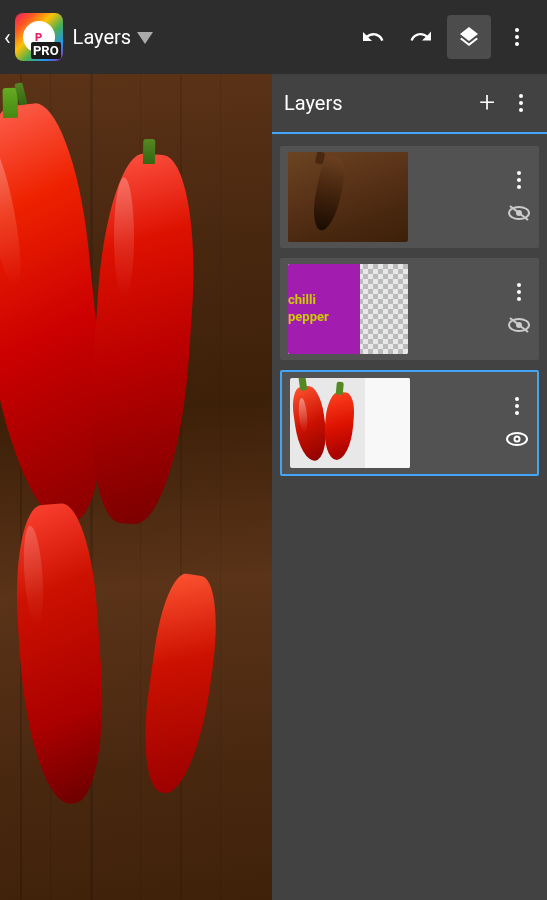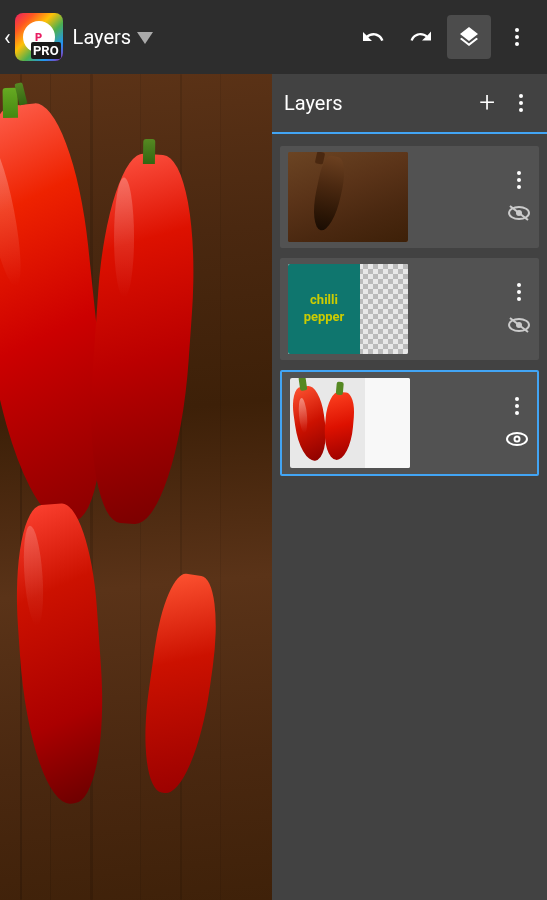--- a/index.html
+++ b/index.html
@@ -219,24 +219,24 @@
       background-size: 10px 10px;
       background-position: 0 0, 0 5px, 5px -5px, -5px 0px;
       background-color: #e8e8e8;
     }
     .layer-text-overlay {
       position: absolute;
       left: 0;
       top: 0;
       width: 60%;
       height: 100%;
-      background: #0f766e;
+      background: #a21caf;
       display: flex;
       flex-direction: column;
-      align-items: center;
+      align-items: flex-start;
       justify-content: center;
     }
     .chili-text {
       color: #cccc00;
       font-size: 13px;
       font-weight: bold;
       line-height: 1.3;
     }
 
     

